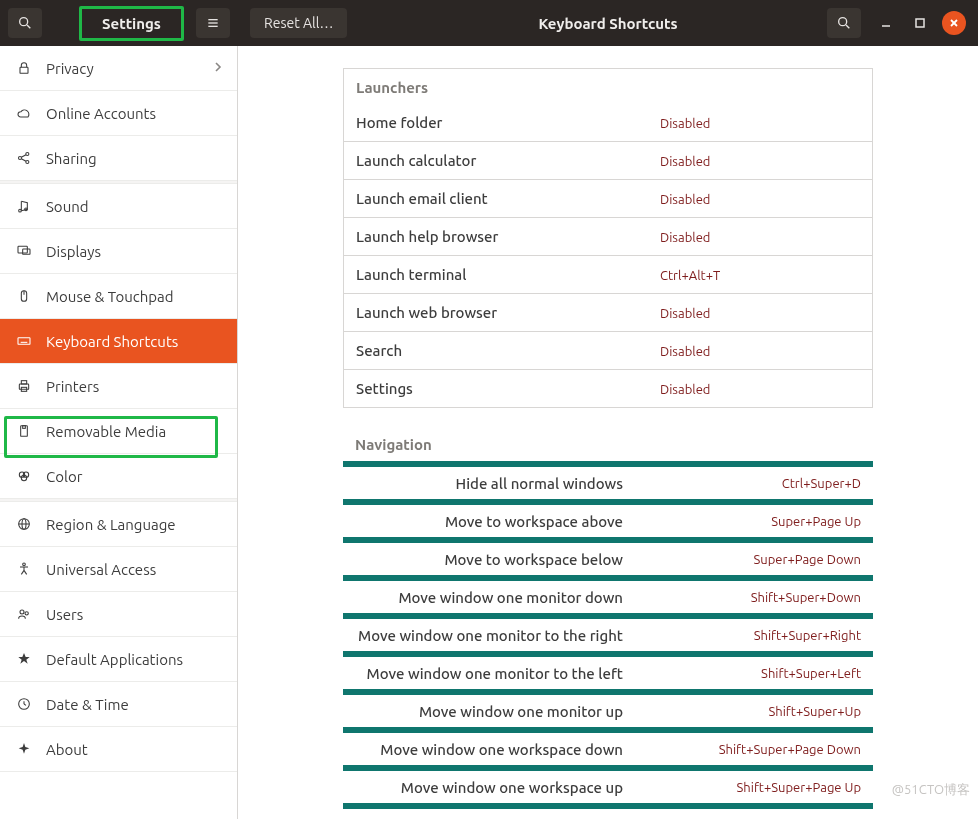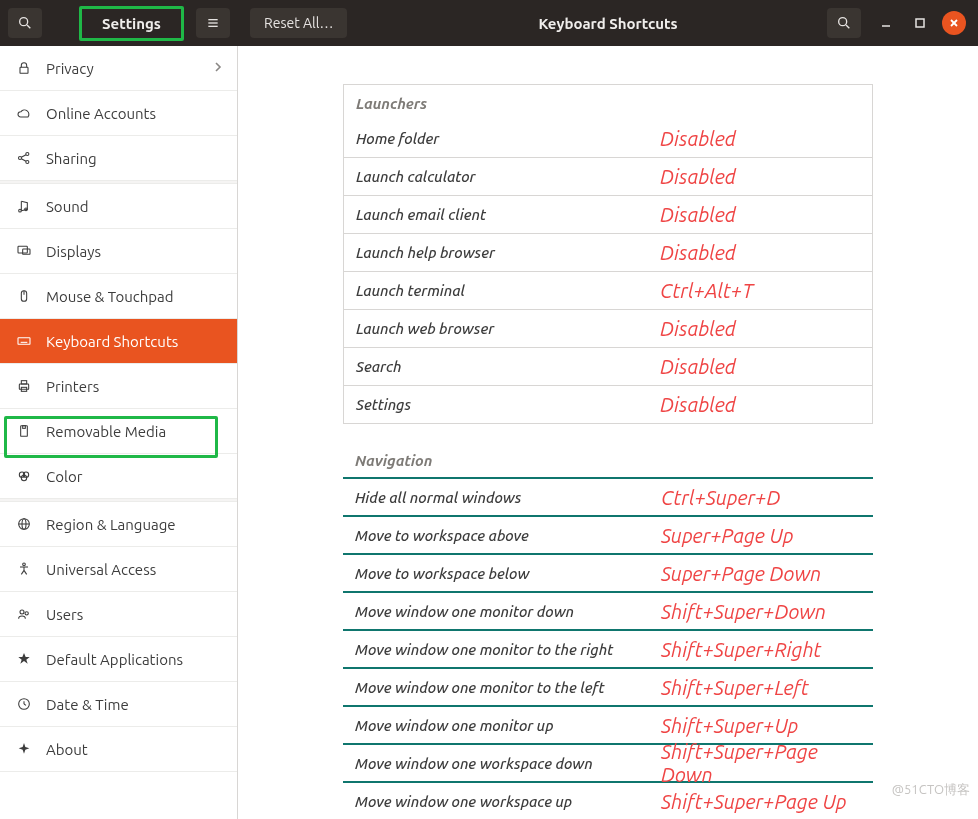--- a/index.html
+++ b/index.html
@@ -25,28 +25,28 @@
 .sidebar::-webkit-scrollbar-thumb { background: #c3c1bf; border-radius: 3px; }
 .side-item { display: flex; align-items: center; height: 45px; padding: 0 14px; border-bottom: 1px solid #ececea; position: relative; cursor: pointer; }
 .side-item .sicon { width: 20px; display: flex; justify-content: center; margin-right: 12px; color: #3d3d3d; }
 .side-item .slabel { flex: 1; font-size: 15px; color: #3d3d3d; }
 .side-item .chev { color: #8a8785; }
 .side-item.active { background: #e95420; }
 .side-item.active .slabel, .side-item.active .sicon { color: #fff; }
 .hl-box { position: absolute; left: 4px; top: 370px; width: 214px; height: 42px; border: 3px solid #1fb847; border-radius: 2px; pointer-events: none; z-index: 5; }
 .side-gap { height: 3px; background: #f5f4f3; border-bottom: 1px solid #ececea; }
 .content { flex: 1; display: flex; justify-content: center; overflow-y: hidden; background: #fff; }
-.panel-wrap { width: 530px; margin-top: 38px; overflow-y: auto; font-style: italic; }
+.panel-wrap { width: 530px; margin-top: 22px; overflow-y: auto; }
 .panel-wrap::-webkit-scrollbar { width: 0; }
 .section-head { border: 1px solid #d8d6d4; border-bottom: none; padding: 10px 12px 8px; color: #7e7b77; font-weight: bold; font-size: 15px; background: #fff; }
 .section-head.nav-head { border: none; padding: 28px 12px 8px; }
 .row { display: flex; align-items: center; border: 1px solid #d8d6d4; border-top: none; height: 38px; padding: 0 12px; cursor: pointer; gap: 38px; }
 .row .rlabel { flex: 1; font-size: 15px; color: #3d3d3d; font-weight: 500; }
-.row .rvalue { width: 200px; font-size: 20px; color: #ef4444; }
-.row.noborder { border-left: none; border-right: none; border-top: 2px solid #0f766e; border-bottom: none; }
+.row .rvalue { width: 200px; font-size: 13px; color: #7f1d1d; }
+.row.noborder { border-left: none; border-right: none; border-top: 6px solid #0f766e; border-bottom: none; text-align: right; }
 .row.noborder:first-of-type { border-top: 1px solid #d8d6d4; }
 .watermark { position: absolute; right: 8px; bottom: 20px; color: #c6c4c2; font-size: 13px; pointer-events: none; }
 </style>
 </head>
 <body>
 
 <div class="app">
   <div class="header">
     <div class="header-left">
       <div class="hbtn hbtn-first">

